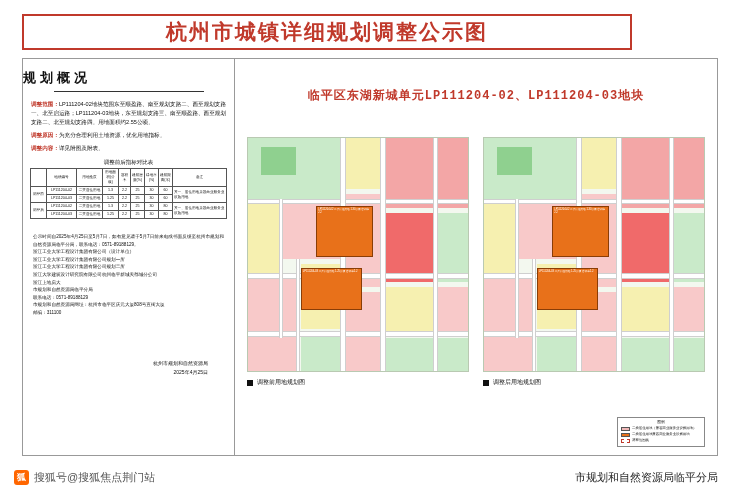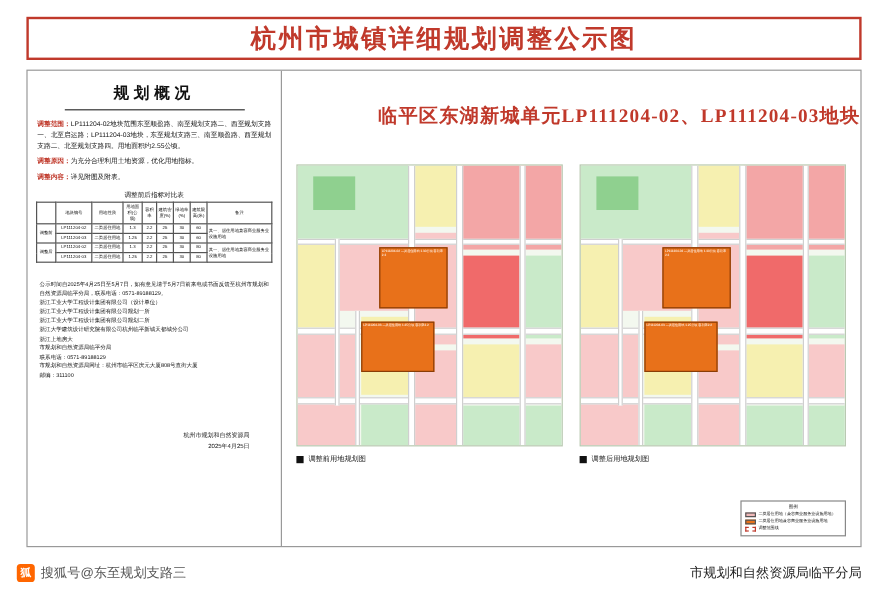--- a/index.html
+++ b/index.html
@@ -18,21 +18,21 @@
     width: 740px;
     height: 495px;
     background: #fff;
     box-sizing: border-box;
   }
   
   .title-bar {
     position: absolute;
     left: 22px;
     top: 14px;
-    width: 696px;
+    width: 610px;
     height: 36px;
     border: 2px solid #c0392b;
     box-sizing: border-box;
     display: flex;
     align-items: center;
     justify-content: center;
   }
   .title-bar .title-text {
     color: #c0392b;
     font-family: "DejaVu Serif", serif;
@@ -58,21 +58,20 @@
     position: relative;
     padding: 0;
   }
   .right-col {
     flex: 1;
     position: relative;
     box-sizing: border-box;
   }
   
   .sec-title {
-    text-align: center;
     font-family: "DejaVu Serif", serif;
     font-size: 13px;
     font-weight: bold;
     letter-spacing: 4px;
     margin-top: 10px;
     color: #111;
   }
   .sec-underline {
     width: 150px;
     height: 1px;
@@ -127,25 +126,25 @@
   .sign {
     font-size: 5px;
     line-height: 9px;
     color: #111;
     text-align: right;
     padding-right: 26px;
     margin-top: 42px;
   }
   
   .subtitle {
-    text-align: right;
+    text-align: center;
     color: #c0392b;
-    font-family: Liberation Serif, serif;
+    font-family: Liberation Mono, monospace;
     font-weight: bold;
-    font-size: 16px;
+    font-size: 12px;
     margin-top: 28px;
     letter-spacing: 1px;
   }
   .maps {
     position: absolute;
     top: 78px;
     left: 12px;
     right: 12px;
     display: flex;
     gap: 14px;
@@ -492,17 +491,17 @@
         <div class="row">
           <span class="sw" style="background:#fff;border:0.5px dashed #c0392b;"></span>
           <span>调整范围线</span>
         </div>
       </div>
     </div>
   </div>
 
   <div class="footer-left">
     <span class="sohu-logo">狐</span>
-    <span>搜狐号@东至规划支路三</span>
+    <span>搜狐号@搜狐焦点荆门站</span>
   </div>
   <div class="footer-right">市规划和自然资源局临平分局</div>
 
 </div>
 
 </body></html>

